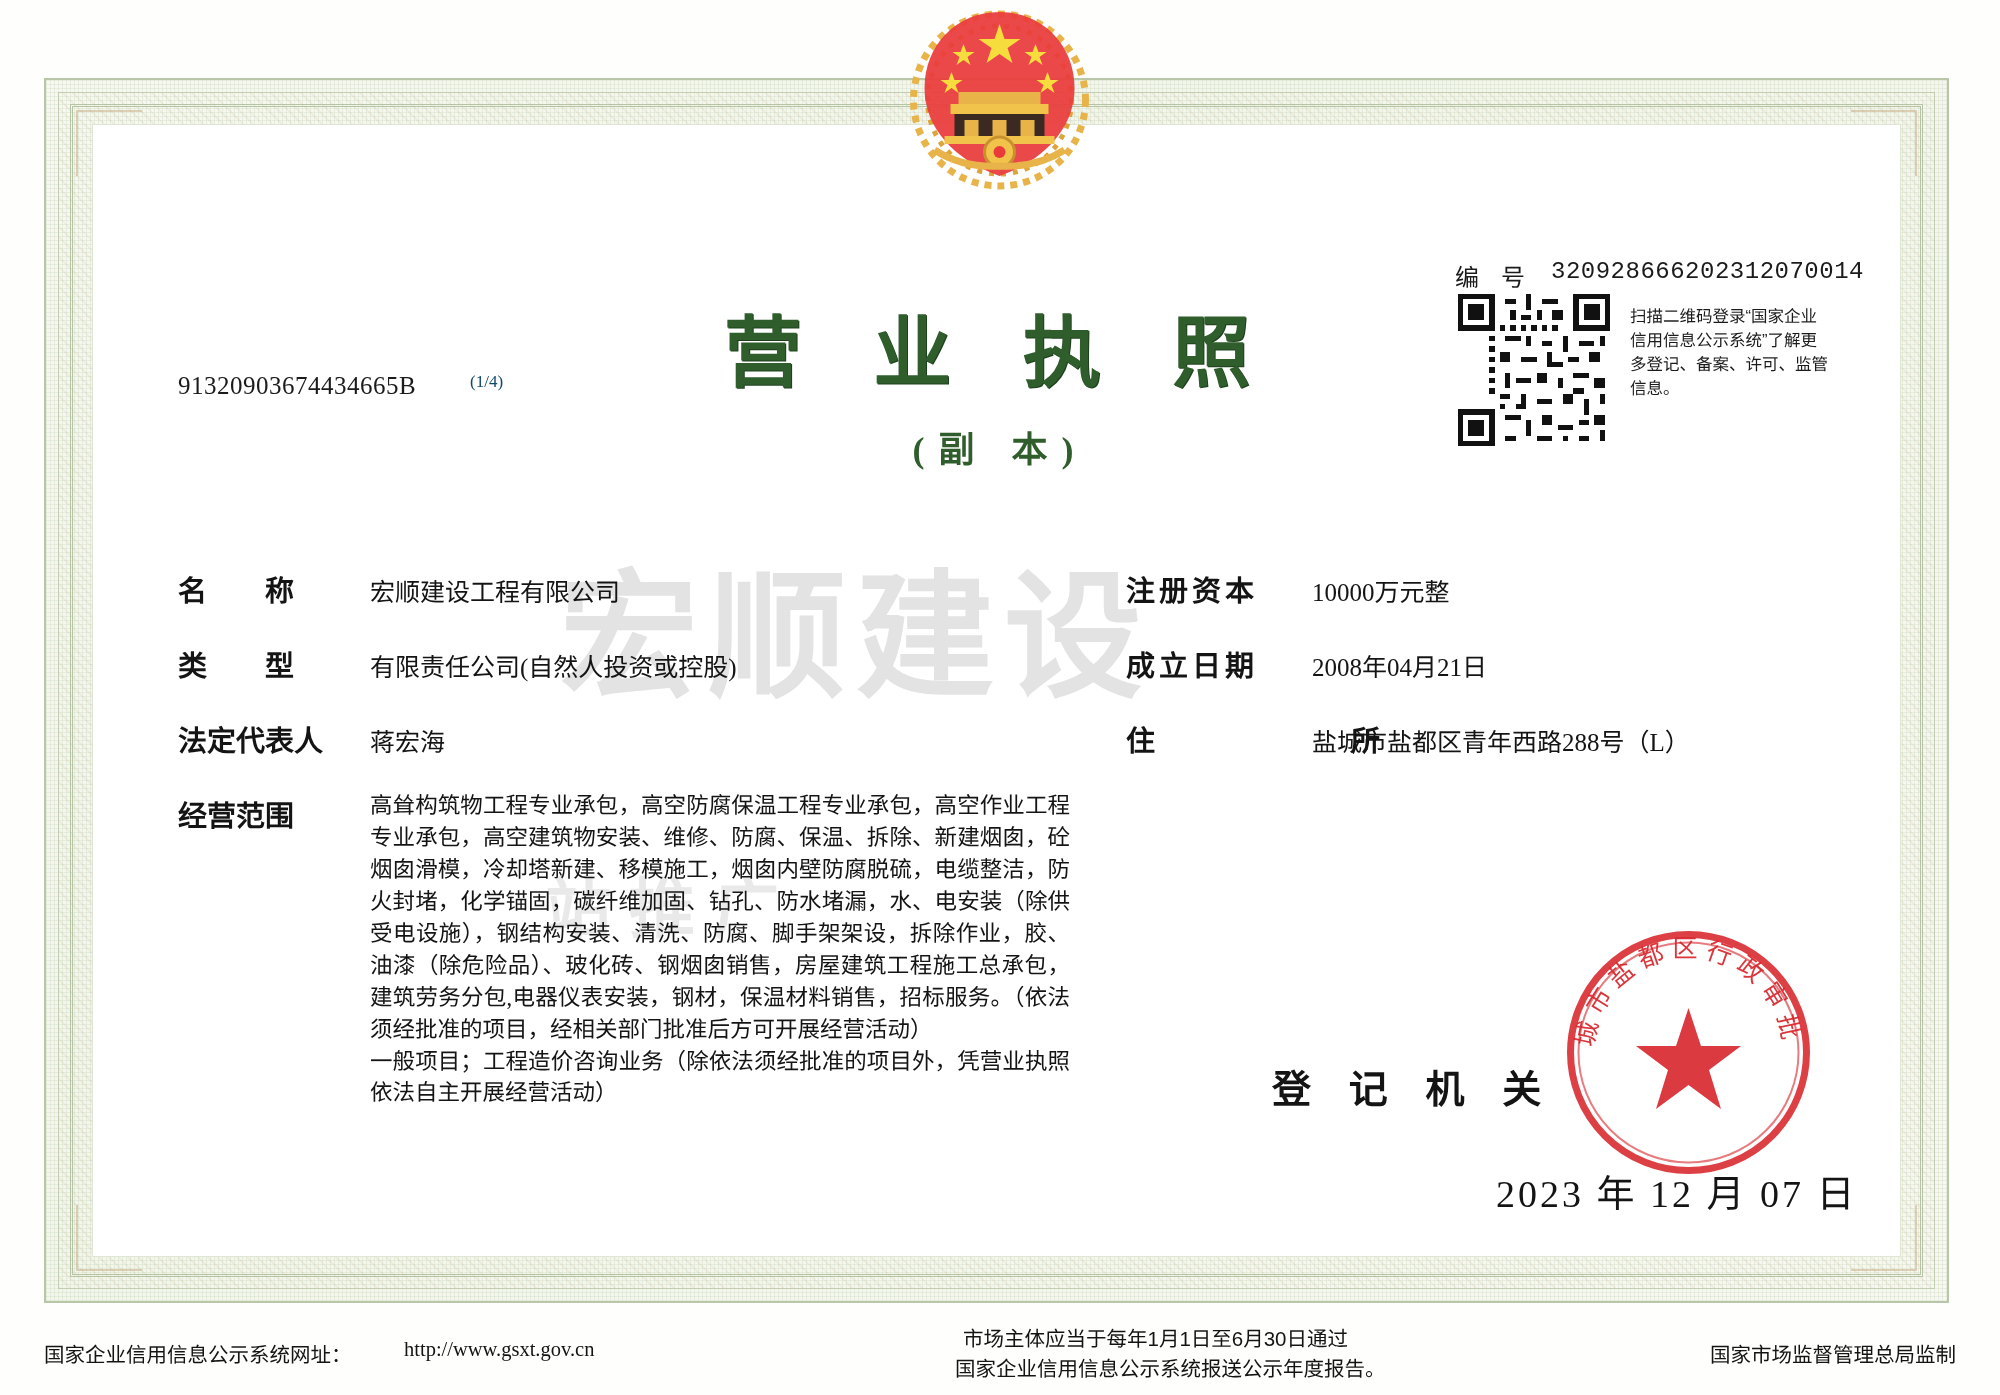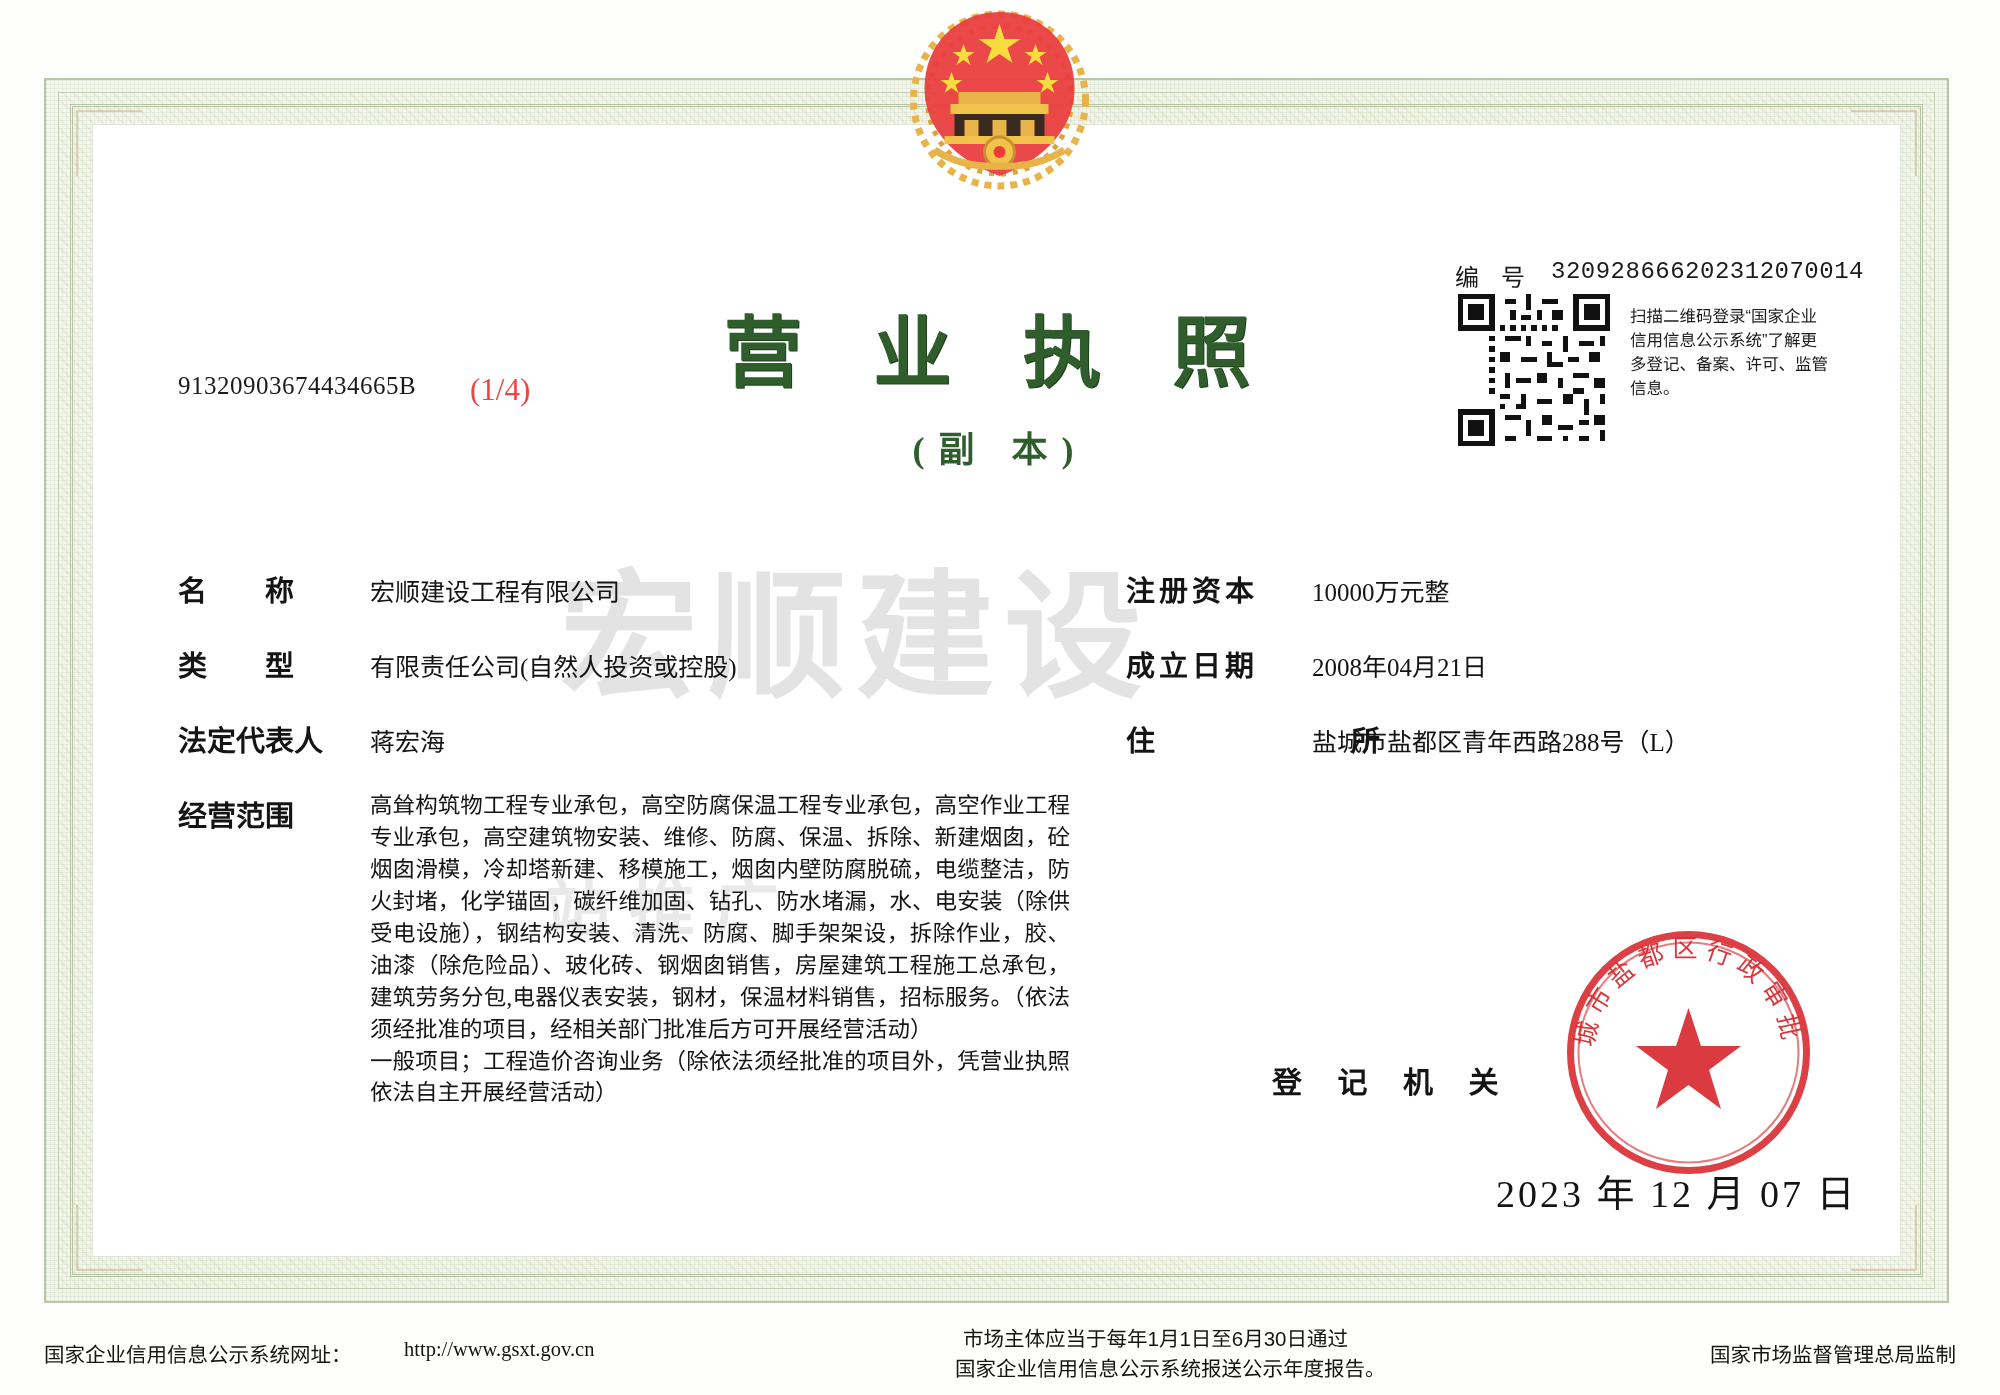--- a/index.html
+++ b/index.html
@@ -146,22 +146,22 @@
     position: absolute;
     left: 178px; top: 372px;
     font-size: 25px;
     color: #1b1b1b;
     letter-spacing: 0.5px;
     font-family: "Liberation Serif", "DejaVu Serif", serif;
   }
   #credit-code-page {
     position: absolute;
     left: 470px; top: 372px;
-    font-size: 31px;
-    color: #ef4444;
+    font-size: 17px;
+    color: #0c4a6e;
   }
 
   
   #serial-label {
     position: absolute;
     left: 1455px; top: 258px;
     font-size: 24px;
     letter-spacing: 8px;
     color: #1b1b1b;
   }
@@ -230,21 +230,21 @@
     line-height: 1.42;
     color: #141414;
     text-align: justify;
     white-space: pre-wrap;
   }
 
   
   #reg-authority-label {
     position: absolute;
     left: 1272px; top: 1058px;
-    font-size: 30px;
+    font-size: 39px;
     letter-spacing: 14px;
     color: #141414;
     font-weight: 600;
   }
   #issue-date {
     position: absolute;
     left: 1496px; top: 1163px;
     font-size: 38px;
     color: #141414;
     letter-spacing: 3px;

